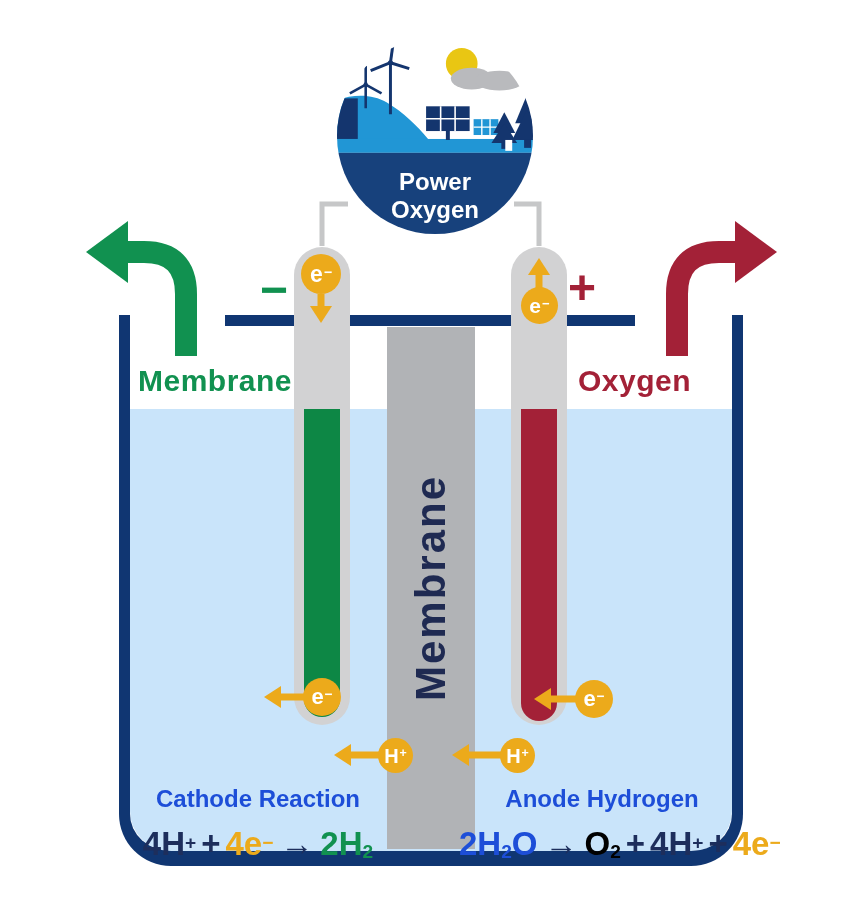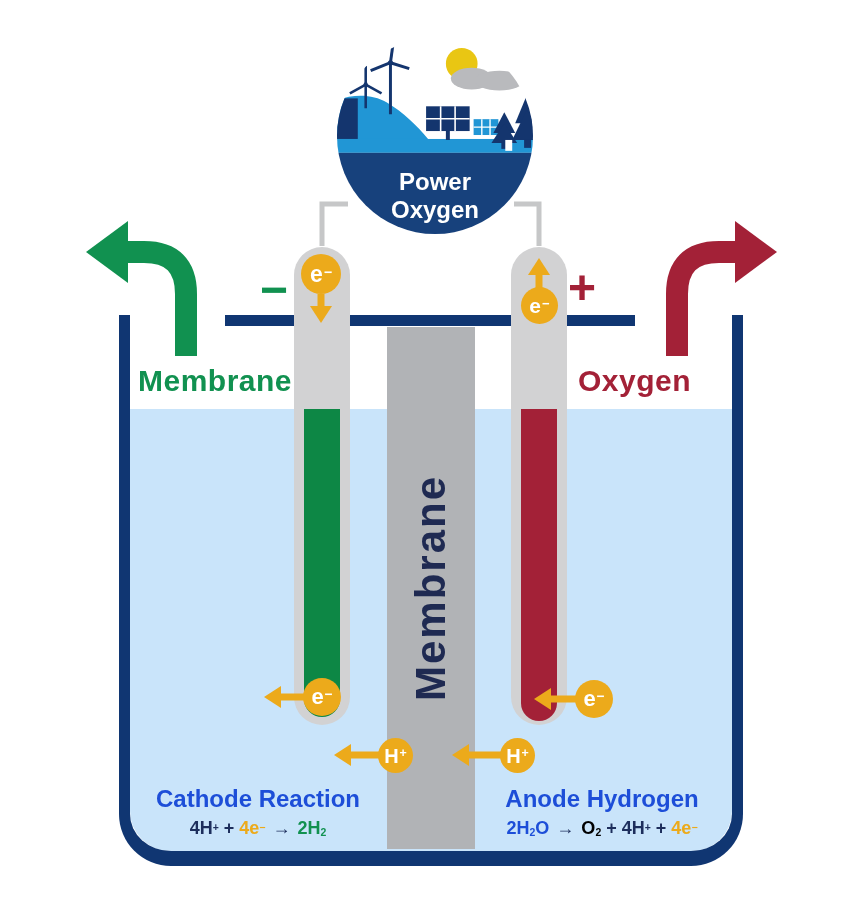--- a/index.html
+++ b/index.html
@@ -48,21 +48,21 @@
   #plus-label{left:560px;top:260px;width:44px;text-align:center;font-size:48px;color:#a32137;}
   
   #emblem{left:336px;top:37px;width:198px;height:198px;}
   #ps-label{left:336px;top:168px;width:198px;text-align:center;color:#fff;
     font-size:24px;line-height:28px;z-index:5;}
   
   .rxn{width:286px;text-align:center;z-index:7;}
   #cathode-rxn{left:115px;top:785px;}
   #anode-rxn{left:459px;top:785px;}
   .rxn .title{font-size:24px;color:#1d4ed8;}
-  .rxn .eq{font-size:18px;margin-top:5px;white-space:nowrap;color:#1d2e5c;}
+  .rxn .eq{font-size:33px;margin-top:12px;white-space:nowrap;color:#1d2e5c;}
   .eq .sup{font-size:58%;vertical-align:28%;}
   .eq .sub{font-size:58%;vertical-align:-14%;}
   .eq .sep{margin:0 5px;}
   .eq .arr{margin:0 7px;}
   .c-navy{color:#1d2e5c;} .c-gold{color:#ecaa1b;} .c-green{color:#119150;}
   .c-cyan{color:#1d4ed8;} .c-red{color:#000000;}
   svg{display:block;}
   #overlay{left:0;top:0;z-index:5;pointer-events:none;}
 </style>
 </head>

